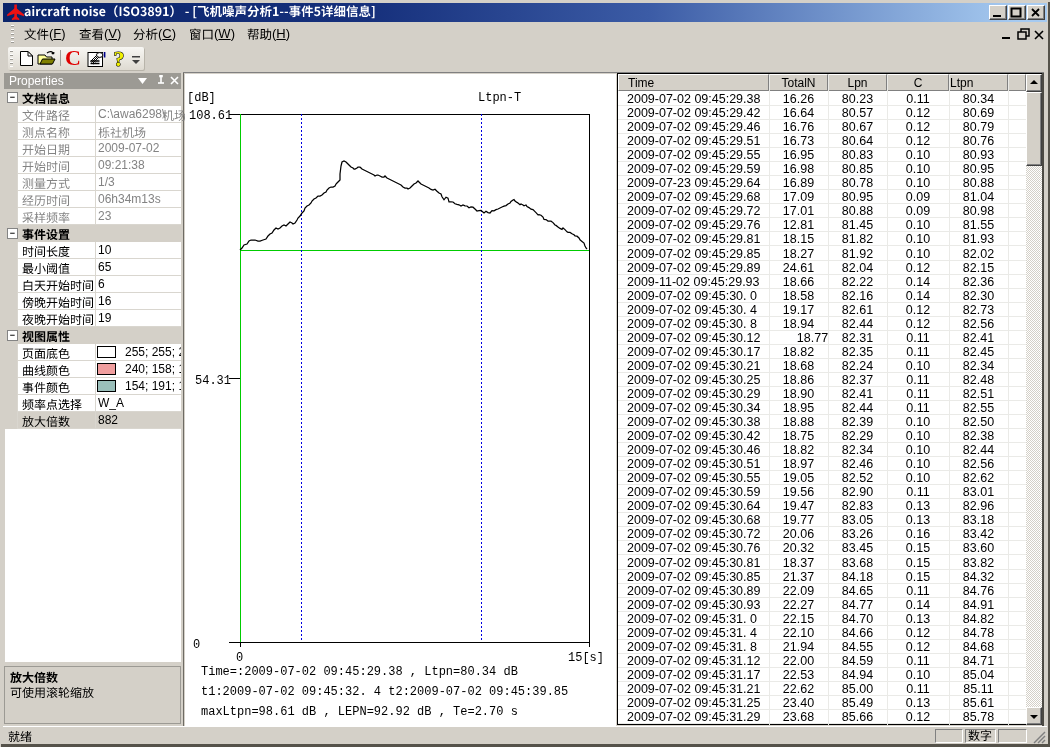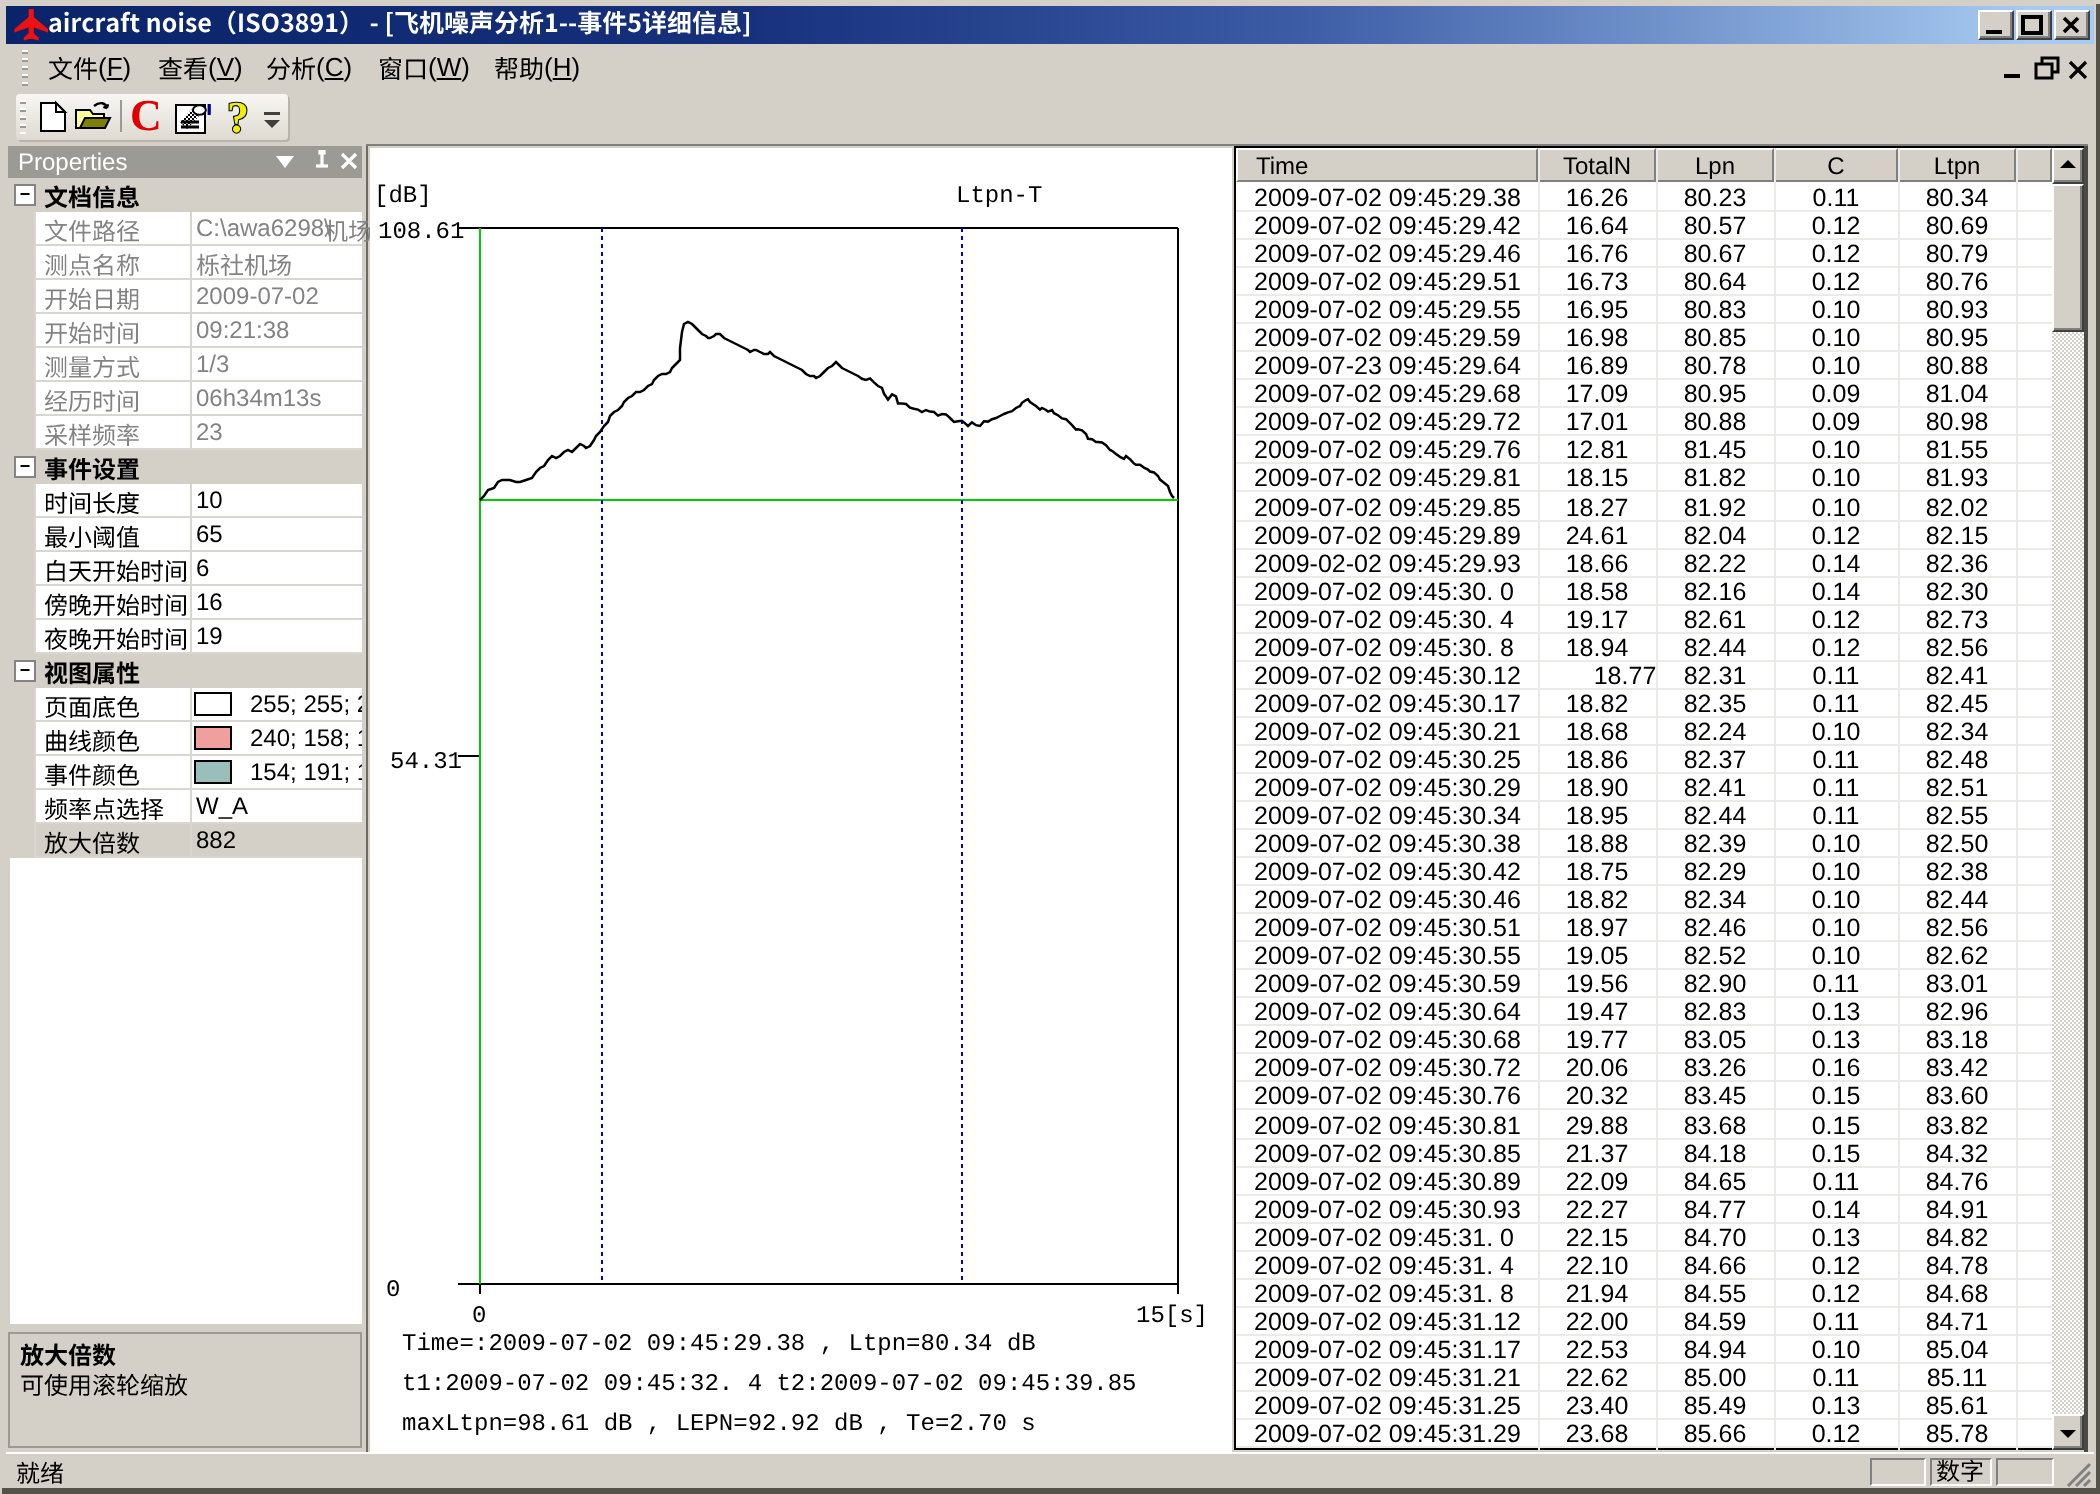--- a/index.html
+++ b/index.html
@@ -364,21 +364,21 @@
   <text x="16" y="621" fill="#000">t1:2009-07-02 09:45:32. 4 t2:2009-07-02 09:45:39.85</text>
   <text x="16" y="641" fill="#000">maxLtpn=98.61 dB , LEPN=92.92 dB , Te=2.70 s</text>
 </svg>
 </div>
 
 <div class="abs" id="grid">
   <div class="hcell" style="left:0;width:151px"><span style="margin-left:9px">Time</span></div>
   <div class="hcell" style="left:151px;width:59px;text-align:center">TotalN</div>
   <div class="hcell" style="left:210px;width:59px;text-align:center">Lpn</div>
   <div class="hcell" style="left:269px;width:62px;text-align:center">C</div>
-  <div class="hcell" style="left:331px;width:59px;text-align:center">Ltpn</div>
+  <div class="hcell" style="left:331px;width:59px;text-align:left">Ltpn</div>
   <div class="hcell" style="left:390px;width:18px"></div>
   <div class="vline" style="left:151px"></div>
   <div class="vline" style="left:210px"></div>
   <div class="vline" style="left:269px"></div>
   <div class="vline" style="left:331px"></div>
   <div class="vline" style="left:390px"></div>
   <div id="rows">
 <div class="r" style="top:0.0px">
         <span class="c0">2009-07-02 09:45:29.38</span>
         <span class="cn" style="left:151px;width:59px">16.26</span>
@@ -464,21 +464,21 @@
         <span class="cn" style="left:331px;width:59px">82.02</span>
       </div>
 <div class="r" style="top:168.5px">
         <span class="c0">2009-07-02 09:45:29.89</span>
         <span class="cn" style="left:151px;width:59px">24.61</span>
         <span class="cn" style="left:210px;width:59px">82.04</span>
         <span class="cn" style="left:269px;width:62px">0.12</span>
         <span class="cn" style="left:331px;width:59px">82.15</span>
       </div>
 <div class="r" style="top:182.6px">
-        <span class="c0">2009-02-02 09:45:29.93</span>
+        <span class="c0">2009-11-02 09:45:29.93</span>
         <span class="cn" style="left:151px;width:59px">18.66</span>
         <span class="cn" style="left:210px;width:59px">82.22</span>
         <span class="cn" style="left:269px;width:62px">0.14</span>
         <span class="cn" style="left:331px;width:59px">82.36</span>
       </div>
 <div class="r" style="top:196.6px">
         <span class="c0">2009-07-02 09:45:30. 0</span>
         <span class="cn" style="left:151px;width:59px">18.58</span>
         <span class="cn" style="left:210px;width:59px">82.16</span>
         <span class="cn" style="left:269px;width:62px">0.14</span>
@@ -605,21 +605,21 @@
       </div>
 <div class="r" style="top:449.4px">
         <span class="c0">2009-07-02 09:45:30.76</span>
         <span class="cn" style="left:151px;width:59px">20.32</span>
         <span class="cn" style="left:210px;width:59px">83.45</span>
         <span class="cn" style="left:269px;width:62px">0.15</span>
         <span class="cn" style="left:331px;width:59px">83.60</span>
       </div>
 <div class="r" style="top:463.5px">
         <span class="c0">2009-07-02 09:45:30.81</span>
-        <span class="cn" style="left:151px;width:59px">29.88</span>
+        <span class="cn" style="left:151px;width:59px">18.37</span>
         <span class="cn" style="left:210px;width:59px">83.68</span>
         <span class="cn" style="left:269px;width:62px">0.15</span>
         <span class="cn" style="left:331px;width:59px">83.82</span>
       </div>
 <div class="r" style="top:477.5px">
         <span class="c0">2009-07-02 09:45:30.85</span>
         <span class="cn" style="left:151px;width:59px">21.37</span>
         <span class="cn" style="left:210px;width:59px">84.18</span>
         <span class="cn" style="left:269px;width:62px">0.15</span>
         <span class="cn" style="left:331px;width:59px">84.32</span>

